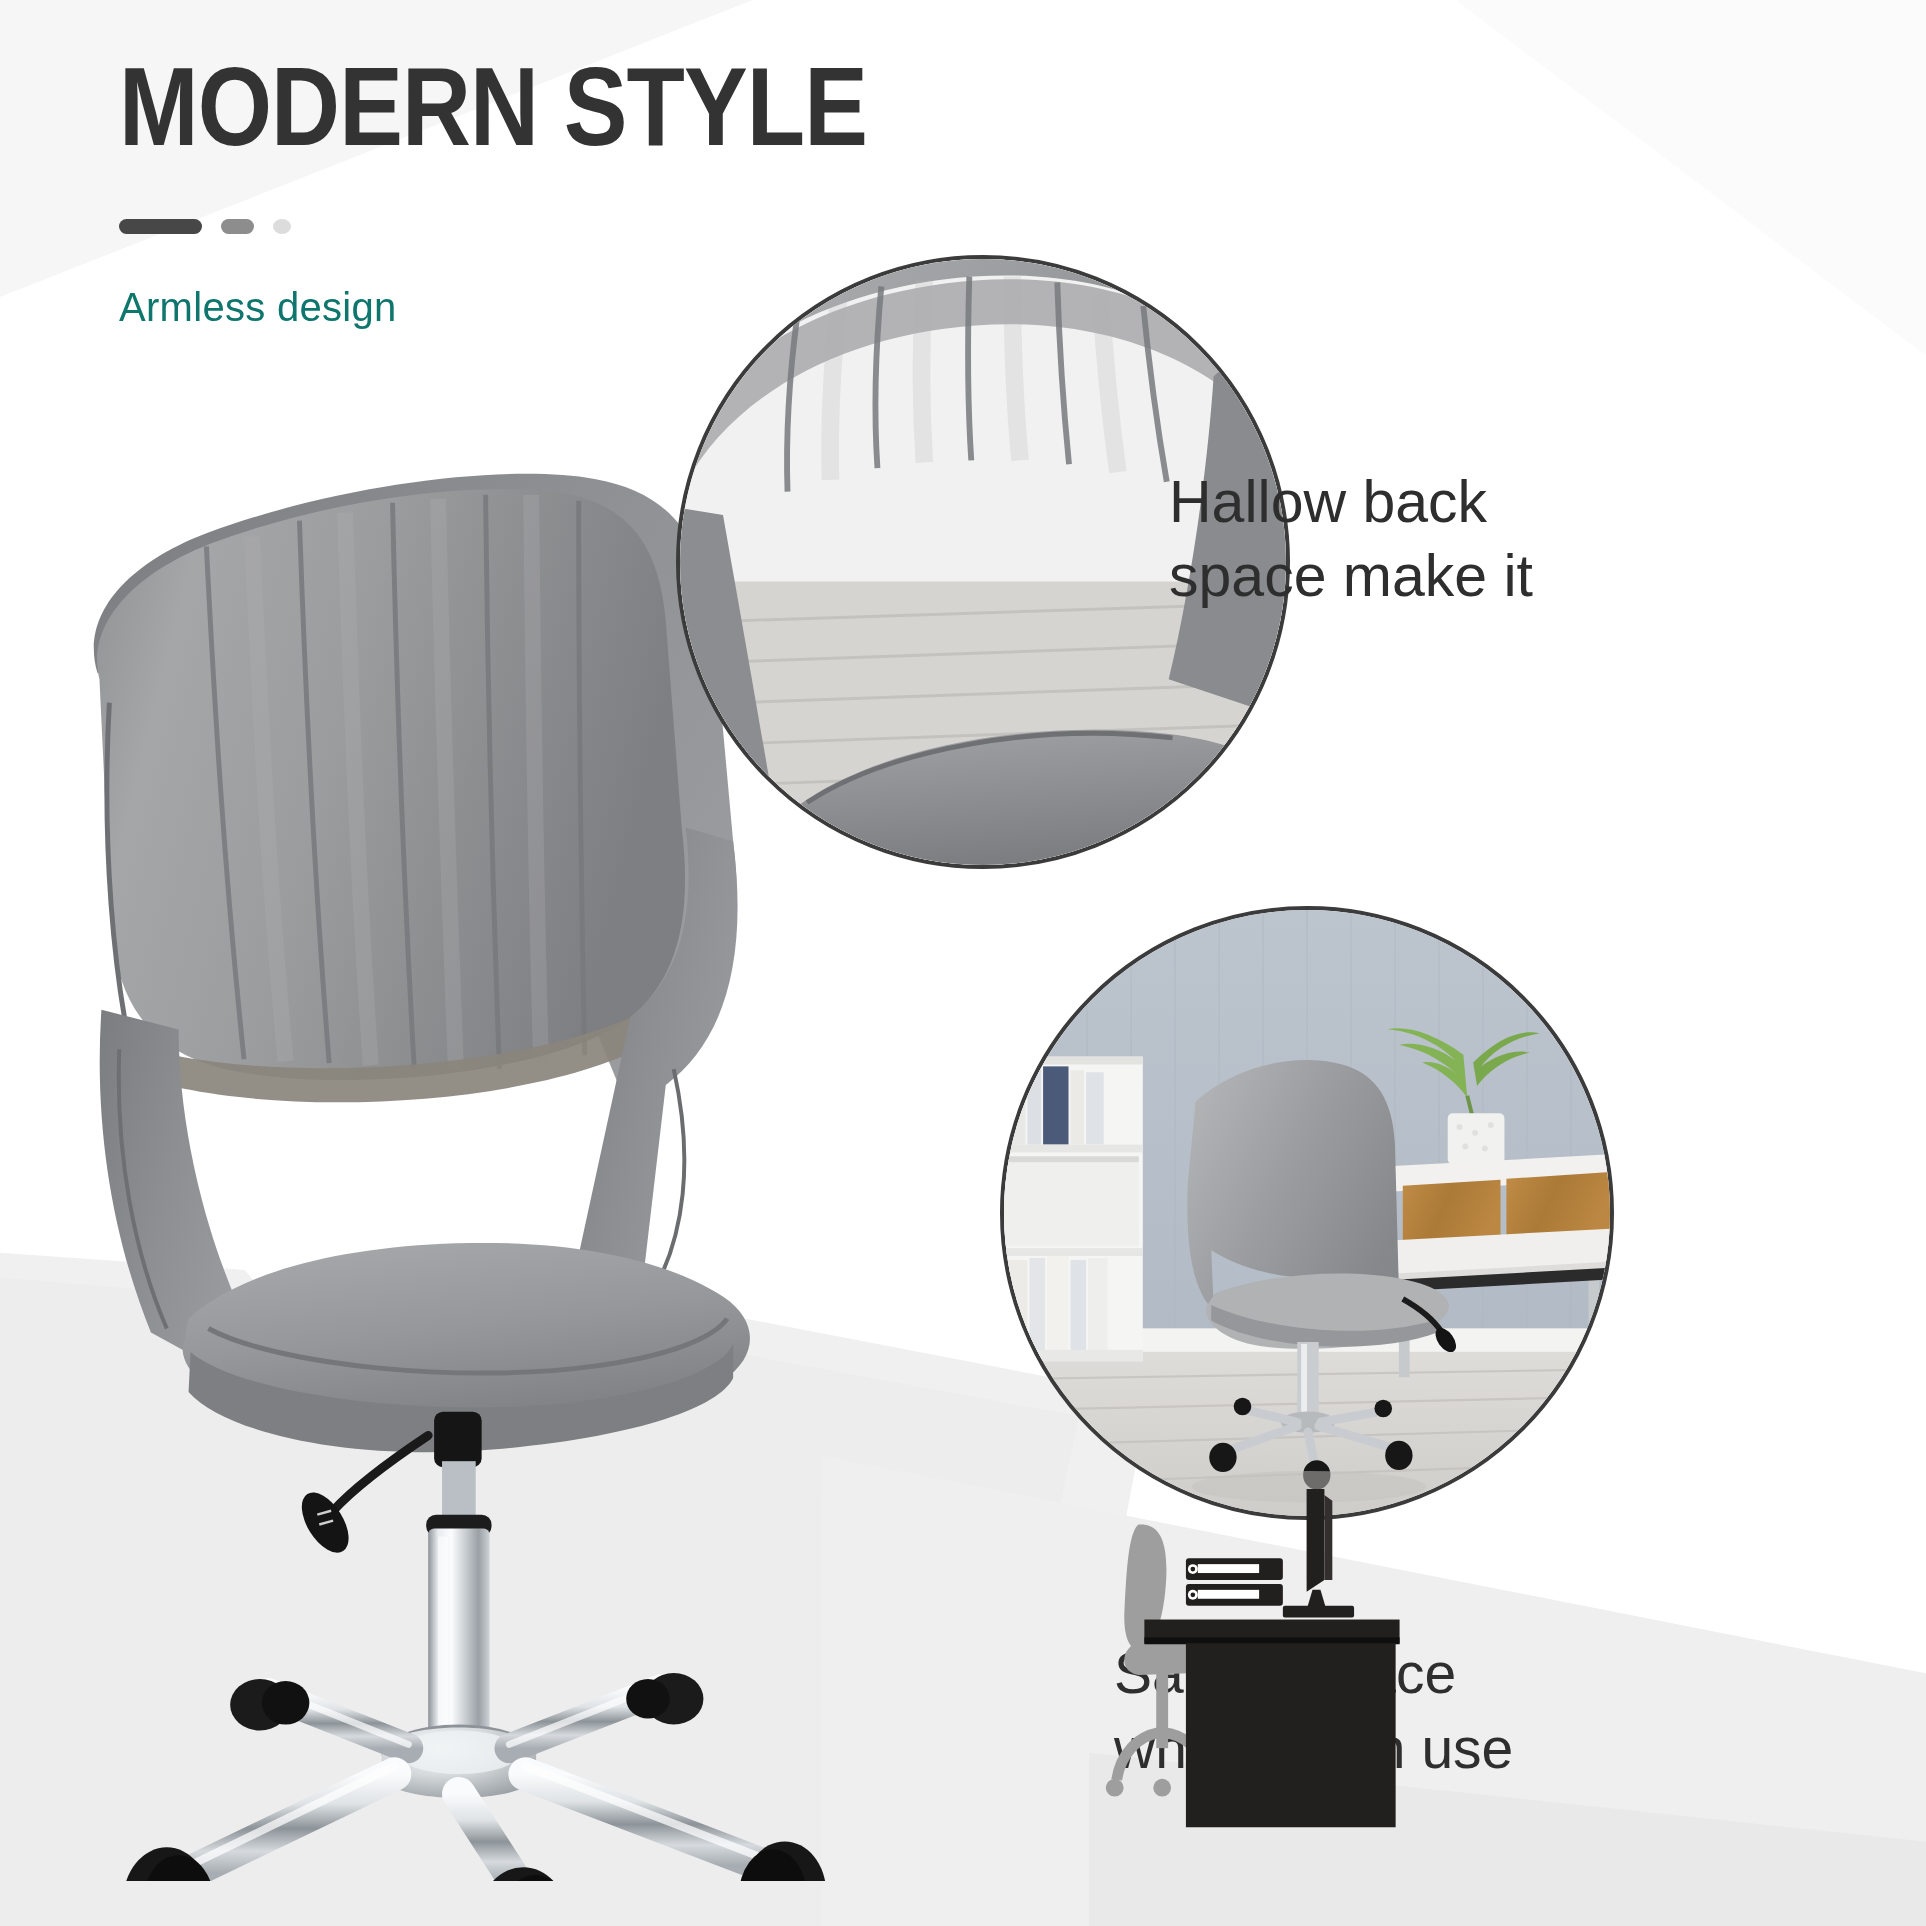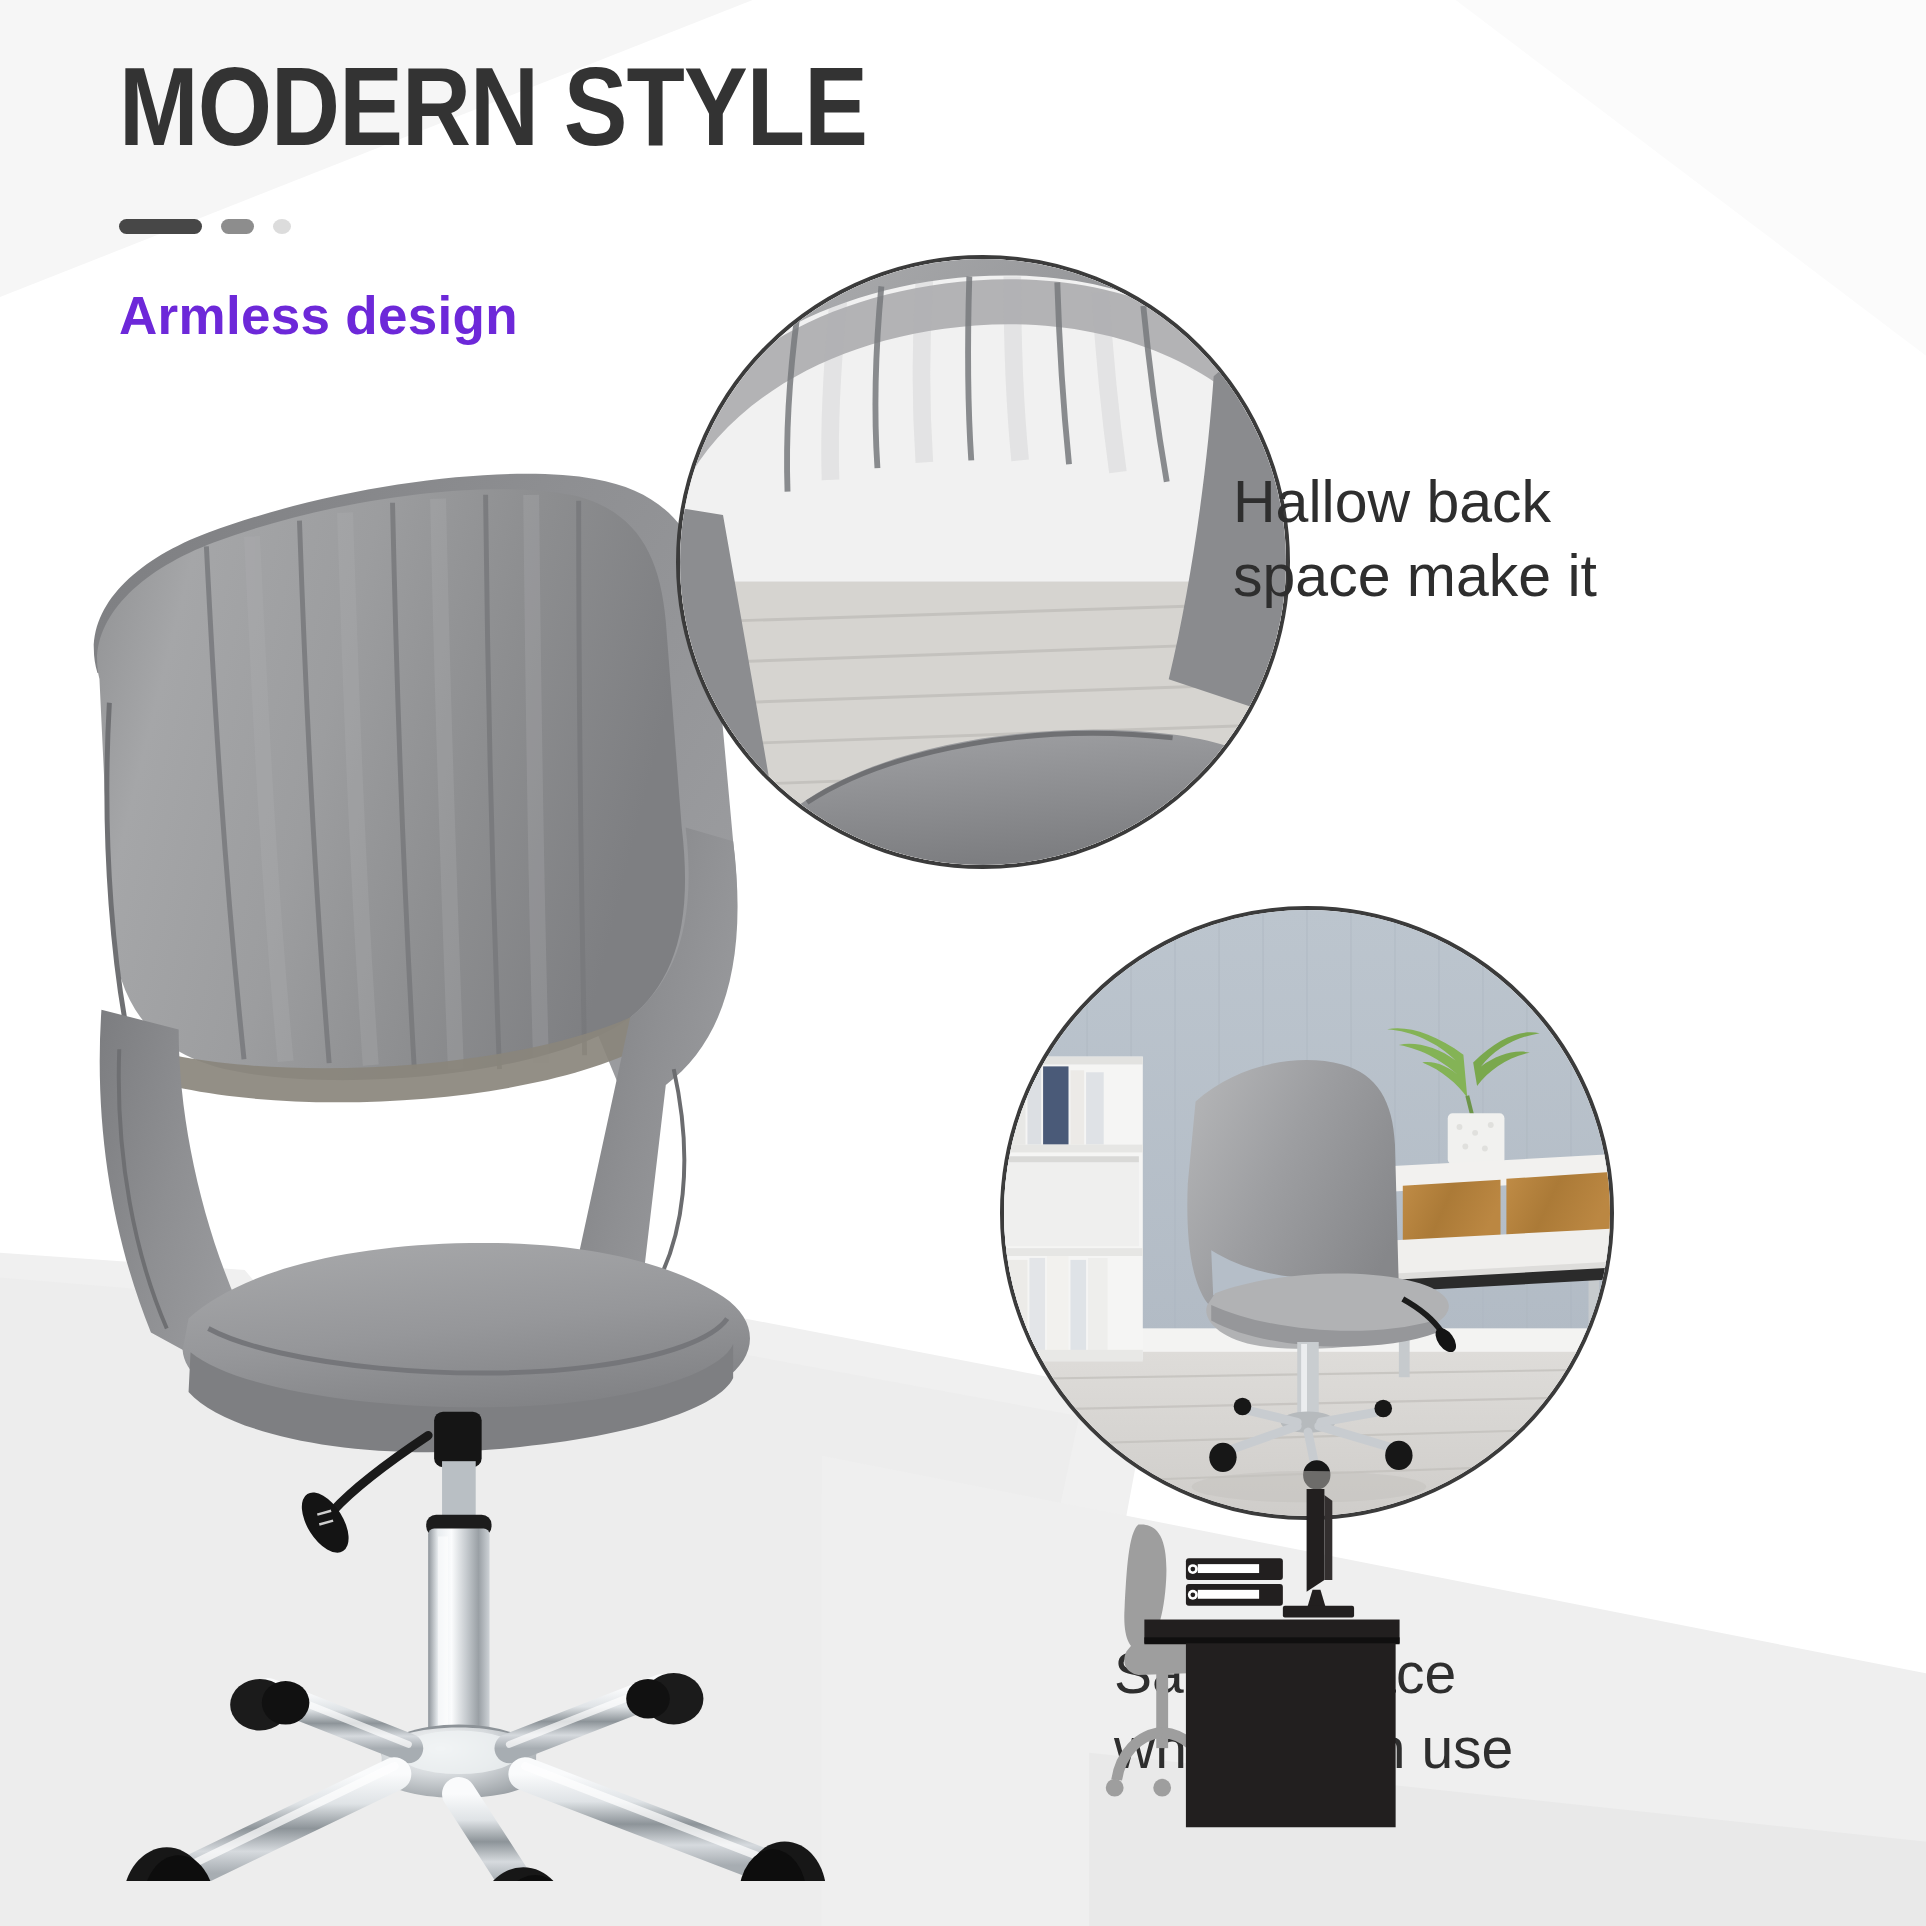--- a/index.html
+++ b/index.html
@@ -21,28 +21,28 @@
     letter-spacing:-1px; line-height:1.02;
     transform:scaleX(.86); transform-origin:left center;
     white-space:nowrap;
   }
   #divider { margin-top:55px; display:flex; align-items:center; gap:19px; }
   #divider .pill { border-radius:9px; }
   #divider .p1 { width:83px; height:15px; background:#474747; }
   #divider .p2 { width:33px; height:15px; background:#8d8d8d; }
   #divider .p3 { width:18px; height:15px; background:#dcdcdc; border-radius:50%; }
   #subcaption {
-    margin-top:51px; font-size:53px; color:#6d28d9;
-    font-weight:700; letter-spacing:0.3px; white-space:nowrap;
+    margin-top:51px; font-size:40px; color:#0f766e;
+    font-weight:400; letter-spacing:0.3px; white-space:nowrap;
   }
 
   
   .caption { position:absolute; z-index:6; font-weight:300; color:#2e2e2e; }
   .caption .line { white-space:nowrap; }
-  #cap-hallow { left:1233px; top:465px; font-size:59px; line-height:1.26; }
+  #cap-hallow { left:1169px; top:465px; font-size:59px; line-height:1.26; }
   #cap-saving { left:1114px; top:1636px; font-size:57px; line-height:1.32; }
 
   
   #chair-main { position:absolute; left:40px; top:376px; width:812px; height:1505px; z-index:4; }
 
   
   .inset {
     position:absolute; border-radius:50%; overflow:hidden;
     border:4px solid #3b3b3b; z-index:5; background:#fff;
   }

